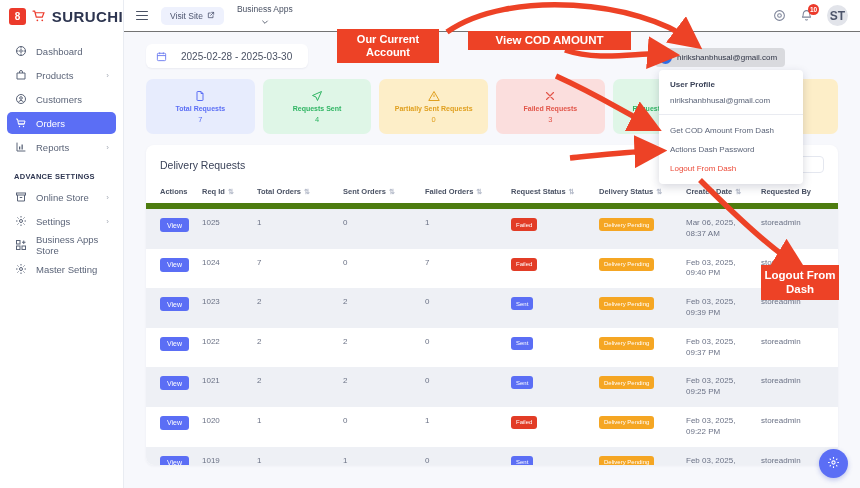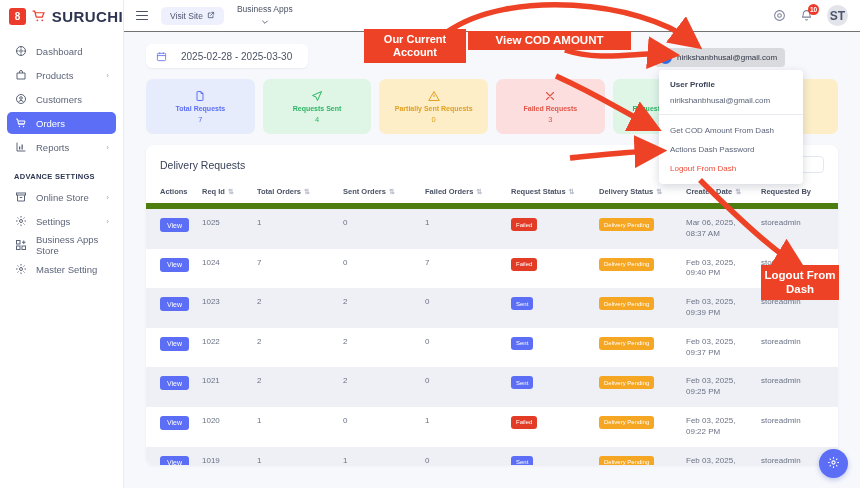--- a/index.html
+++ b/index.html
@@ -170,21 +170,21 @@
   .um-item { font-size: 8px; color: #5b6478; padding: 5px 11px; cursor: pointer; }
   .um-item.danger { color: #ec4b39; }
 
   
   .anno-layer { position: absolute; inset: 0; pointer-events: none; z-index: 40; }
   .anno-box {
     position: absolute; background: #ed4226; color: #fff;
     font-weight: bold; text-align: center; line-height: 1.15;
     display: flex; align-items: center; justify-content: center;
   }
-  #anno-current-account { left: 364px; top: 29px; width: 102px; height: 34px; font-size: 11px; }
+  #anno-current-account { left: 337px; top: 29px; width: 102px; height: 34px; font-size: 11px; }
   #anno-view-cod     { left: 468px; top: 31px; width: 163px; height: 19px; font-size: 11.5px; }
   #anno-change-pwd   { left: 402px; top: 141px; width: 168px; height: 35px; font-size: 11px; }
   #anno-logout       { left: 761px; top: 265px; width: 78px; height: 35px; font-size: 11.5px; }
 </style>
 </head>
 <body>
 
 <div id="app">
 
   <aside class="sidebar">

